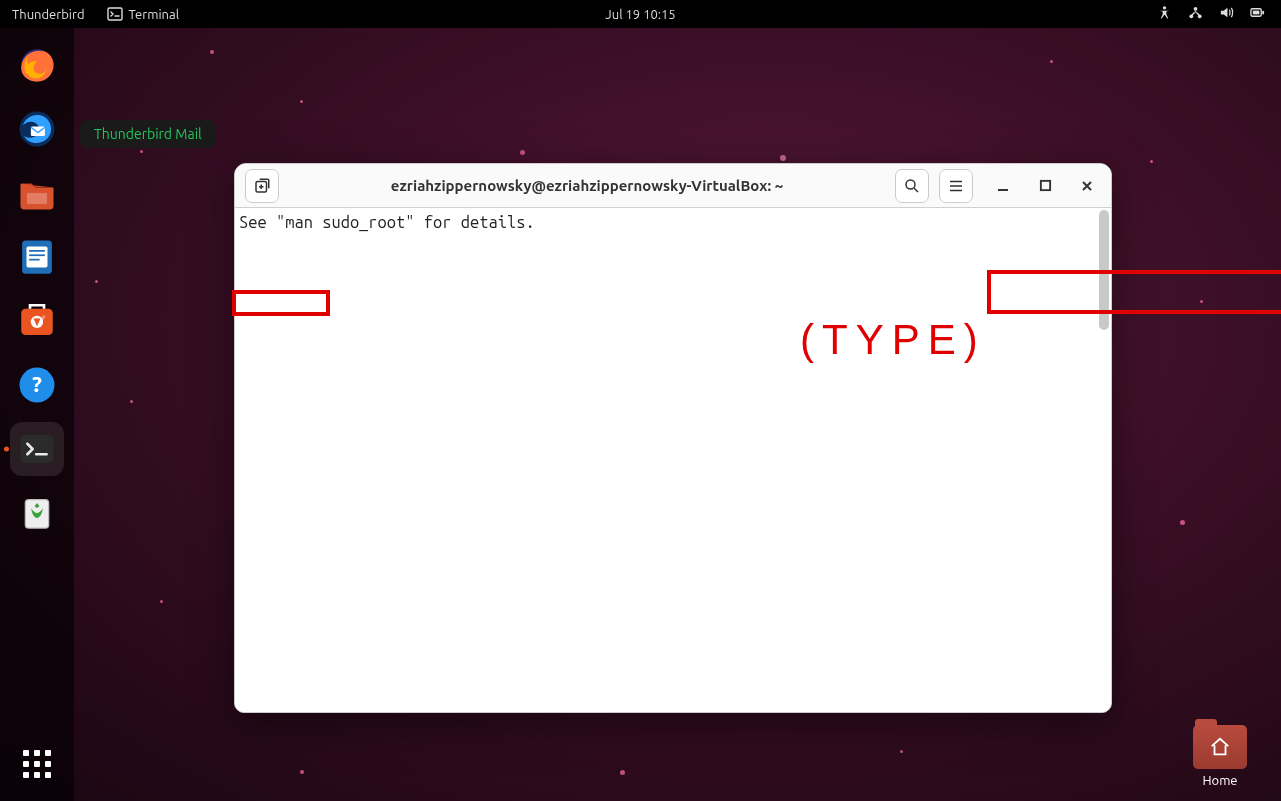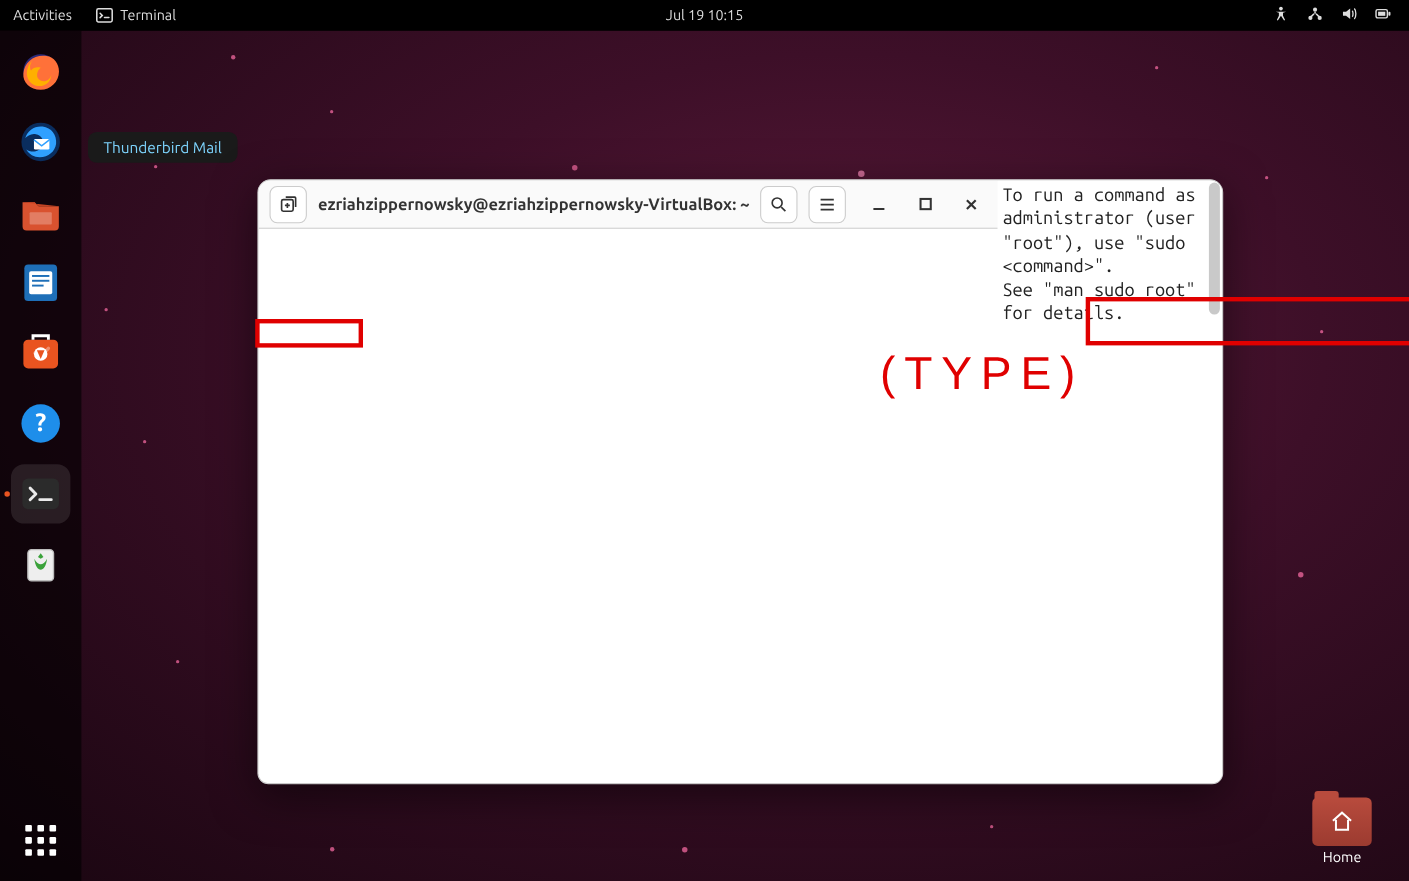--- a/index.html
+++ b/index.html
@@ -38,21 +38,21 @@
   }
   .dock .appicn.active { background:rgba(255,255,255,0.1); }
   .dock .runpip { position:absolute; left:-6px; top:50%; transform:translateY(-50%); width:5px; height:5px; background:#e95420; border-radius:50%; }
   .dock .apps-grid {
     margin-top:auto; margin-bottom:14px; width:46px; height:46px;
     display:grid; grid-template-columns:repeat(3,6px); grid-template-rows:repeat(3,6px);
     gap:5px; align-content:center; justify-content:center; cursor:pointer;
   }
   .dock .apps-grid span { background:#fff; border-radius:1px; }
   .tooltip {
-    position:absolute; left:80px; top:120px; background:#1a1a1a; color:#7dd3fc;
+    position:absolute; left:80px; top:120px; background:#1a1a1a; color:#22c55e;
     padding:6px 14px; border-radius:8px; font-size:14px; white-space:nowrap;
   }
   
   .desktop-home {
     position:absolute; right:26px; bottom:14px; width:70px; text-align:center; cursor:pointer;
   }
   .desktop-home .foldericn {
     width:54px; height:44px; background:linear-gradient(#b84b3d,#9c3b30);
     border-radius:5px; margin:0 auto 4px; position:relative;
   }
@@ -60,21 +60,21 @@
     content:""; position:absolute; top:-6px; left:2px; width:22px; height:8px;
     background:#b84b3d; border-radius:3px 3px 0 0;
   }
   .desktop-home .foldericn svg{ position:absolute; left:50%; top:50%; transform:translate(-50%,-50%); width:22px; height:22px; stroke:#fff; fill:none; stroke-width:2; }
   .desktop-home .lbl { font-size:13px; color:#fff; }
 
   
   .termwin {
     position:absolute; left:234px; top:163px; width:878px; height:550px;
     background:#fff; border-radius:12px 12px 10px 10px; box-shadow:0 10px 40px rgba(0,0,0,.5);
-    display:flex; overflow:hidden; border:1px solid #ccc;
+    display:flex; flex-direction:column; overflow:hidden; border:1px solid #ccc;
   }
   .termwin .titlebar {
     height:44px; background:#fafafa; border-bottom:1px solid #d0d0d0;
     display:flex; align-items:center; padding:0 10px; gap:10px; color:#333;
   }
   .titlebar .tbtn {
     width:34px; height:34px; border:1px solid #ccc; border-radius:7px; background:#fff;
     display:flex; align-items:center; justify-content:center; cursor:pointer; color:#333;
   }
   .titlebar .title { flex:1; text-align:center; font-weight:600; font-size:15px; color:#333; }
@@ -108,21 +108,21 @@
 <div class="dot" style="left:1180px; top:520px; width:5px;height:5px;"></div>
 <div class="dot" style="left:130px; top:400px;"></div>
 <div class="dot" style="left:160px; top:600px;"></div>
 <div class="dot" style="left:300px; top:770px; width:4px;height:4px;"></div>
 <div class="dot" style="left:620px; top:770px; width:5px;height:5px;"></div>
 <div class="dot" style="left:900px; top:750px;"></div>
 <div class="dot" style="left:1150px; top:160px;"></div>
 
 <div class="topbar">
   <div class="left">
-    <span>Activities</span>
+    <span>Thunderbird</span>
     <span style="width:10px"></span>
     <span class="appicon">
       <svg viewBox="0 0 16 16" width="16" height="16">
           <rect x="1" y="2" width="14" height="12" rx="1.5" fill="none" stroke="#ddd" stroke-width="1.4"></rect>
           <path d="M4 6l2 2-2 2M8 10h4" stroke="#ddd" stroke-width="1.4" fill="none" stroke-linecap="round"></path>
         </svg>
     </span>
     <span>Terminal</span>
   </div>
   <div class="center">Jul 19  10:15</div>
@@ -268,21 +268,20 @@
         </div>
       <div class="wc">
           <svg width="14" height="14" viewBox="0 0 14 14">
             <path d="M3 3l8 8M11 3l-8 8" stroke="#333" stroke-width="2"></path>
           </svg>
         </div>
     </div>
   </div>
   <div class="termbody">
     <div class="scrollbar"></div>
-    <div>To run a command as administrator (user "root"), use "sudo &lt;command&gt;".</div>
     <div>See "man sudo_root" for details.</div>
     <div style="height:1.3em"></div>
   </div>
 </div>
 
 <div class="redbox" style="left:987px; top:270px; width:342px; height:44px;"></div>
 <div class="redbox" style="left:232px; top:290px; width:98px; height:26px;"></div>
 <div class="anno-type" style="left:800px; top:316px;">(TYPE)</div>
 
 </body></html>

